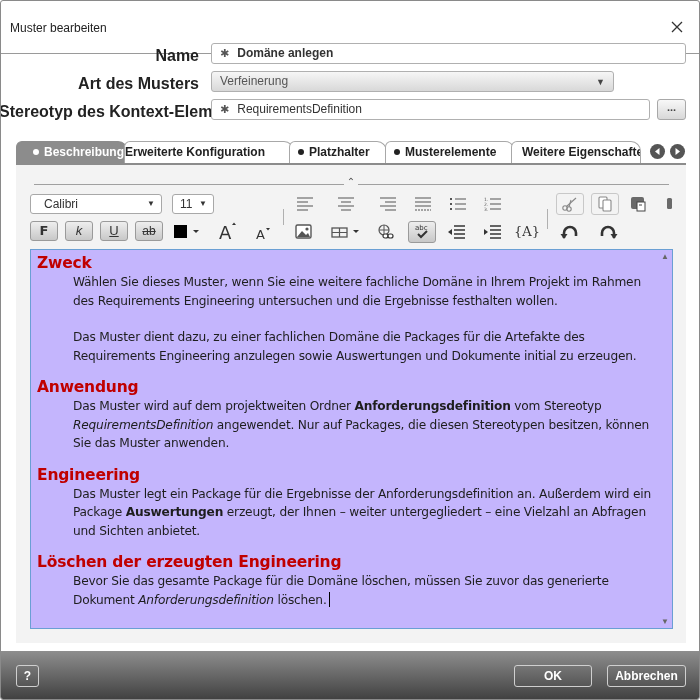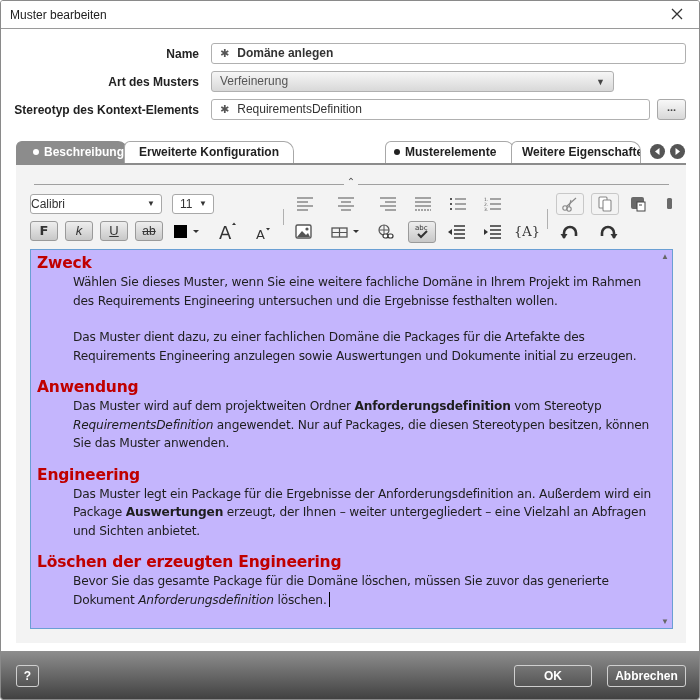--- a/index.html
+++ b/index.html
@@ -1,47 +1,47 @@
 <!DOCTYPE html>
 <html><head>
 <meta charset="utf-8">
 <style>
   * { box-sizing: border-box; margin: 0; padding: 0; }
   html, body { width: 700px; height: 700px; overflow: hidden; background: #ffffff; }
   body { font-family: "Liberation Sans", "DejaVu Sans", sans-serif; font-size: 12px; color: #222; position: relative; }
 
   .window { position: absolute; left: 0; top: 0; width: 700px; height: 700px; border: 1px solid #8a8a8a; border-radius: 3px; background: #fff; overflow: hidden; }
 
-  .titlebar { position: absolute; left: 0; top: 0; width: 100%; height: 28px; border-bottom: 1px solid #9a9a9a; background: #fff; }
+  .titlebar { position: absolute; left: 0; top: 13px; width: 100%; height: 40px; border-bottom: 1px solid #9a9a9a; background: #fff; }
   .titlebar .title { position: absolute; left: 9px; top: 7px; font-size: 12px; color: #222; }
   .titlebar .close { position: absolute; right: 14px; top: 5px; width: 16px; height: 16px; cursor: pointer; }
 
   .form-row { position: absolute; left: 0; height: 22px; }
-  .form-label { position: absolute; right: 502px; width: 200px; text-align: right; font-weight: bold; font-size: 12px; top: 4px; color: #222; white-space: nowrap; }
+  .form-label { position: absolute; right: 502px; width: 200px; text-align: right; font-weight: bold; font-size: 16px; top: 4px; color: #222; white-space: nowrap; }
   .field { position: absolute; left: 210px; height: 21px; border: 1px solid #b0b0b0; border-radius: 3px; background: #fff; font-size: 12px; color: #333; padding-left: 8px; line-height: 19px; white-space: nowrap; overflow: hidden; }
   .field .star { color: #555; margin-right: 8px; font-size: 11px; }
   .select-field { background: linear-gradient(#f6f6f6, #d8d8d8); color: #555; }
   .select-field .arrow { position: absolute; right: 8px; top: 1px; font-size: 9px; color: #444; }
   .dots-btn { position: absolute; left: 656px; width: 29px; height: 21px; border: 1px solid #a8a8a8; border-radius: 3px; background: linear-gradient(#f8f8f8, #d8d8d8); text-align: center; line-height: 15px; font-size: 11px; font-weight: bold; color: #444; cursor: pointer; }
 
   .tabs { position: absolute; left: 15px; top: 140px; width: 670px; height: 22px; }
-  .tab { position: absolute; top: 0; height: 22px; font-weight: bold; font-size: 12px; line-height: 21px; padding-left: 14px; color: #222; background: #fff; border: 1px solid #a8a8a8; border-bottom: none; border-radius: 6px 10px 0 0; white-space: nowrap; overflow: hidden; cursor: pointer; }
+  .tab { position: absolute; top: 0; height: 22px; font-weight: bold; font-size: 12px; line-height: 21px; color: #222; background: #fff; border: 1px solid #a8a8a8; border-bottom: none; border-radius: 6px 10px 0 0; white-space: nowrap; overflow: hidden; cursor: pointer; }
   .tab.active { background: #8c8c8c; color: #fff; border-color: #8c8c8c; padding-left: 16px; }
   .tab .bullet { display: inline-block; width: 6px; height: 6px; border-radius: 50%; background: #222; margin-right: 5px; vertical-align: 1px; }
   .tab.active .bullet { background: #fff; }
   .tab.fade { color: #222; }
   .tab-nav { position: absolute; top: 3px; width: 15px; height: 15px; border-radius: 50%; background: #555; cursor: pointer; }
   .tab-nav svg { position: absolute; left: 0; top: 0; }
 
   .panel { position: absolute; left: 15px; top: 162px; width: 670px; height: 480px; background: #f3f3f3; border-top: 2px solid #8c8c8c; }
 
   .collapse-line { position: absolute; left: 33px; top: 183px; width: 635px; height: 1px; background: #a0a0a0; }
   .collapse-caret { position: absolute; left: 343px; top: 176px; width: 14px; height: 10px; background: #f3f3f3; text-align: center; font-size: 10px; color: #555; line-height: 10px; cursor: pointer; }
 
-  .font-select { position: absolute; left: 29px; top: 193px; width: 132px; height: 20px; border: 1px solid #a8a8a8; border-radius: 3px; background: #fff; font-size: 12px; padding-left: 0; line-height: 18px; color: #333; cursor: pointer; }
+  .font-select { position: absolute; left: 29px; top: 193px; width: 132px; height: 20px; border: 1px solid #a8a8a8; border-radius: 3px; background: #fff; font-size: 12px; padding-left: 13px; line-height: 18px; color: #333; cursor: pointer; }
   .size-select { position: absolute; left: 171px; top: 193px; width: 42px; height: 20px; border: 1px solid #a8a8a8; border-radius: 3px; background: #fff; font-size: 12px; padding-left: 7px; line-height: 18px; color: #333; cursor: pointer; }
   .font-select .arrow, .size-select .arrow { position: absolute; right: 6px; top: 0px; font-size: 8px; color: #333; }
 
   .fmt-btn { position: absolute; top: 220px; width: 28px; height: 20px; border: 1px solid #9a9a9a; border-radius: 3px; background: linear-gradient(#eeeeee, #c8c8c8); text-align: center; line-height: 18px; font-size: 13px; color: #333; cursor: pointer; }
   .tb-icon { position: absolute; width: 22px; height: 18px; cursor: pointer; }
   .tb-sep { position: absolute; width: 1px; height: 16px; background: #b0b0b0; }
 
   .editor { position: absolute; left: 29px; top: 248px; width: 643px; height: 380px; background: #c4b5fd; border: 1px solid #6a9fd4; overflow: hidden; }
   .editor-content { position: absolute; left: 6px; top: 3px; width: 622px; font-family: "DejaVu Sans", sans-serif; font-size: 12.2px; color: #1e1e1e; letter-spacing: -0.2px; }
   .editor-content h2 { font-size: 15.5px; color: #c00000; font-weight: bold; line-height: 20px; letter-spacing: -0.2px; }
@@ -94,20 +94,23 @@
     <div class="dots-btn">...</div>
   </div>
 
   <div class="tabs">
     <div class="tab active" style="left:0;width:112px;">
       <span class="bullet"></span><span>Beschreibung</span>
     </div>
     <div class="tab" style="left:108px;width:170px;">
       <span>Erweiterte Konfiguration</span>
     </div>
+    <div class="tab" style="left:273px;width:98px;padding-left:8px;">
+      <span class="bullet"></span><span>Platzhalter</span>
+    </div>
     <div class="tab" style="left:369px;width:130px;padding-left:8px;">
       <span class="bullet"></span><span>Musterelemente</span>
     </div>
     <div class="tab fade" style="left:495px;width:130px;padding-left:10px;">
       <span>Weitere Eigenschaften</span>
     </div>
     <div class="tab-nav" style="left:634px;">
       <svg width="15" height="15" viewBox="0 0 15 15">
           <path d="M9.5 4 L5 7.5 L9.5 11 Z" fill="#fff"></path>
         </svg>

